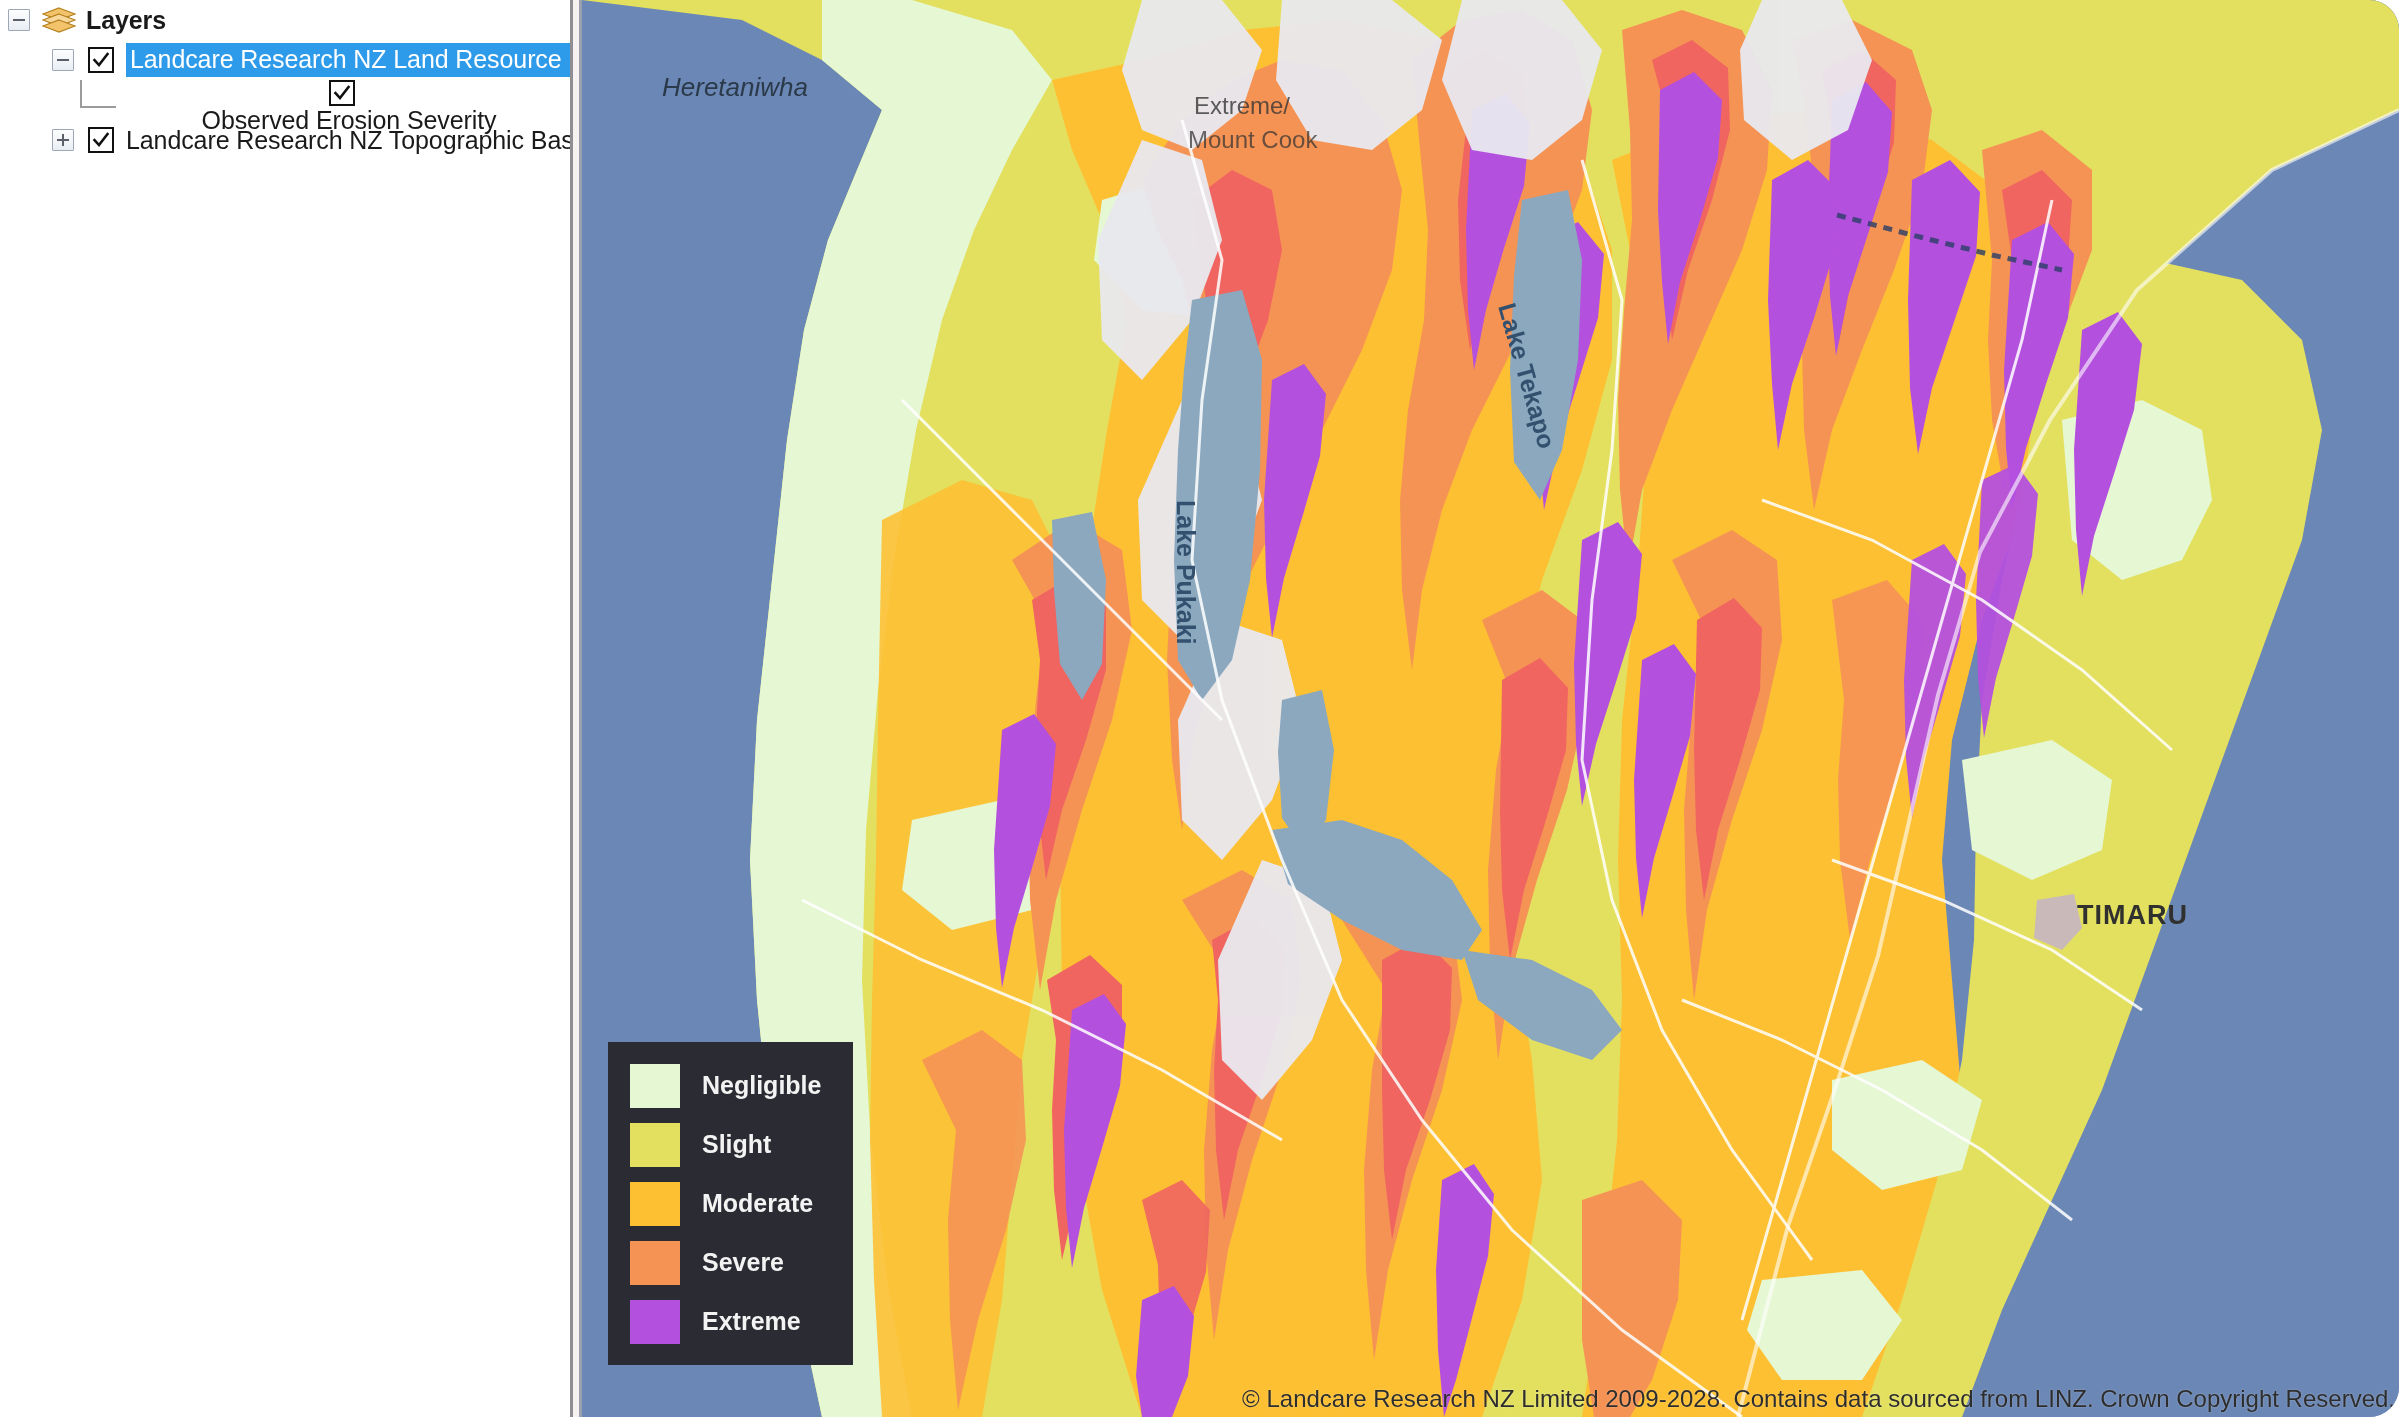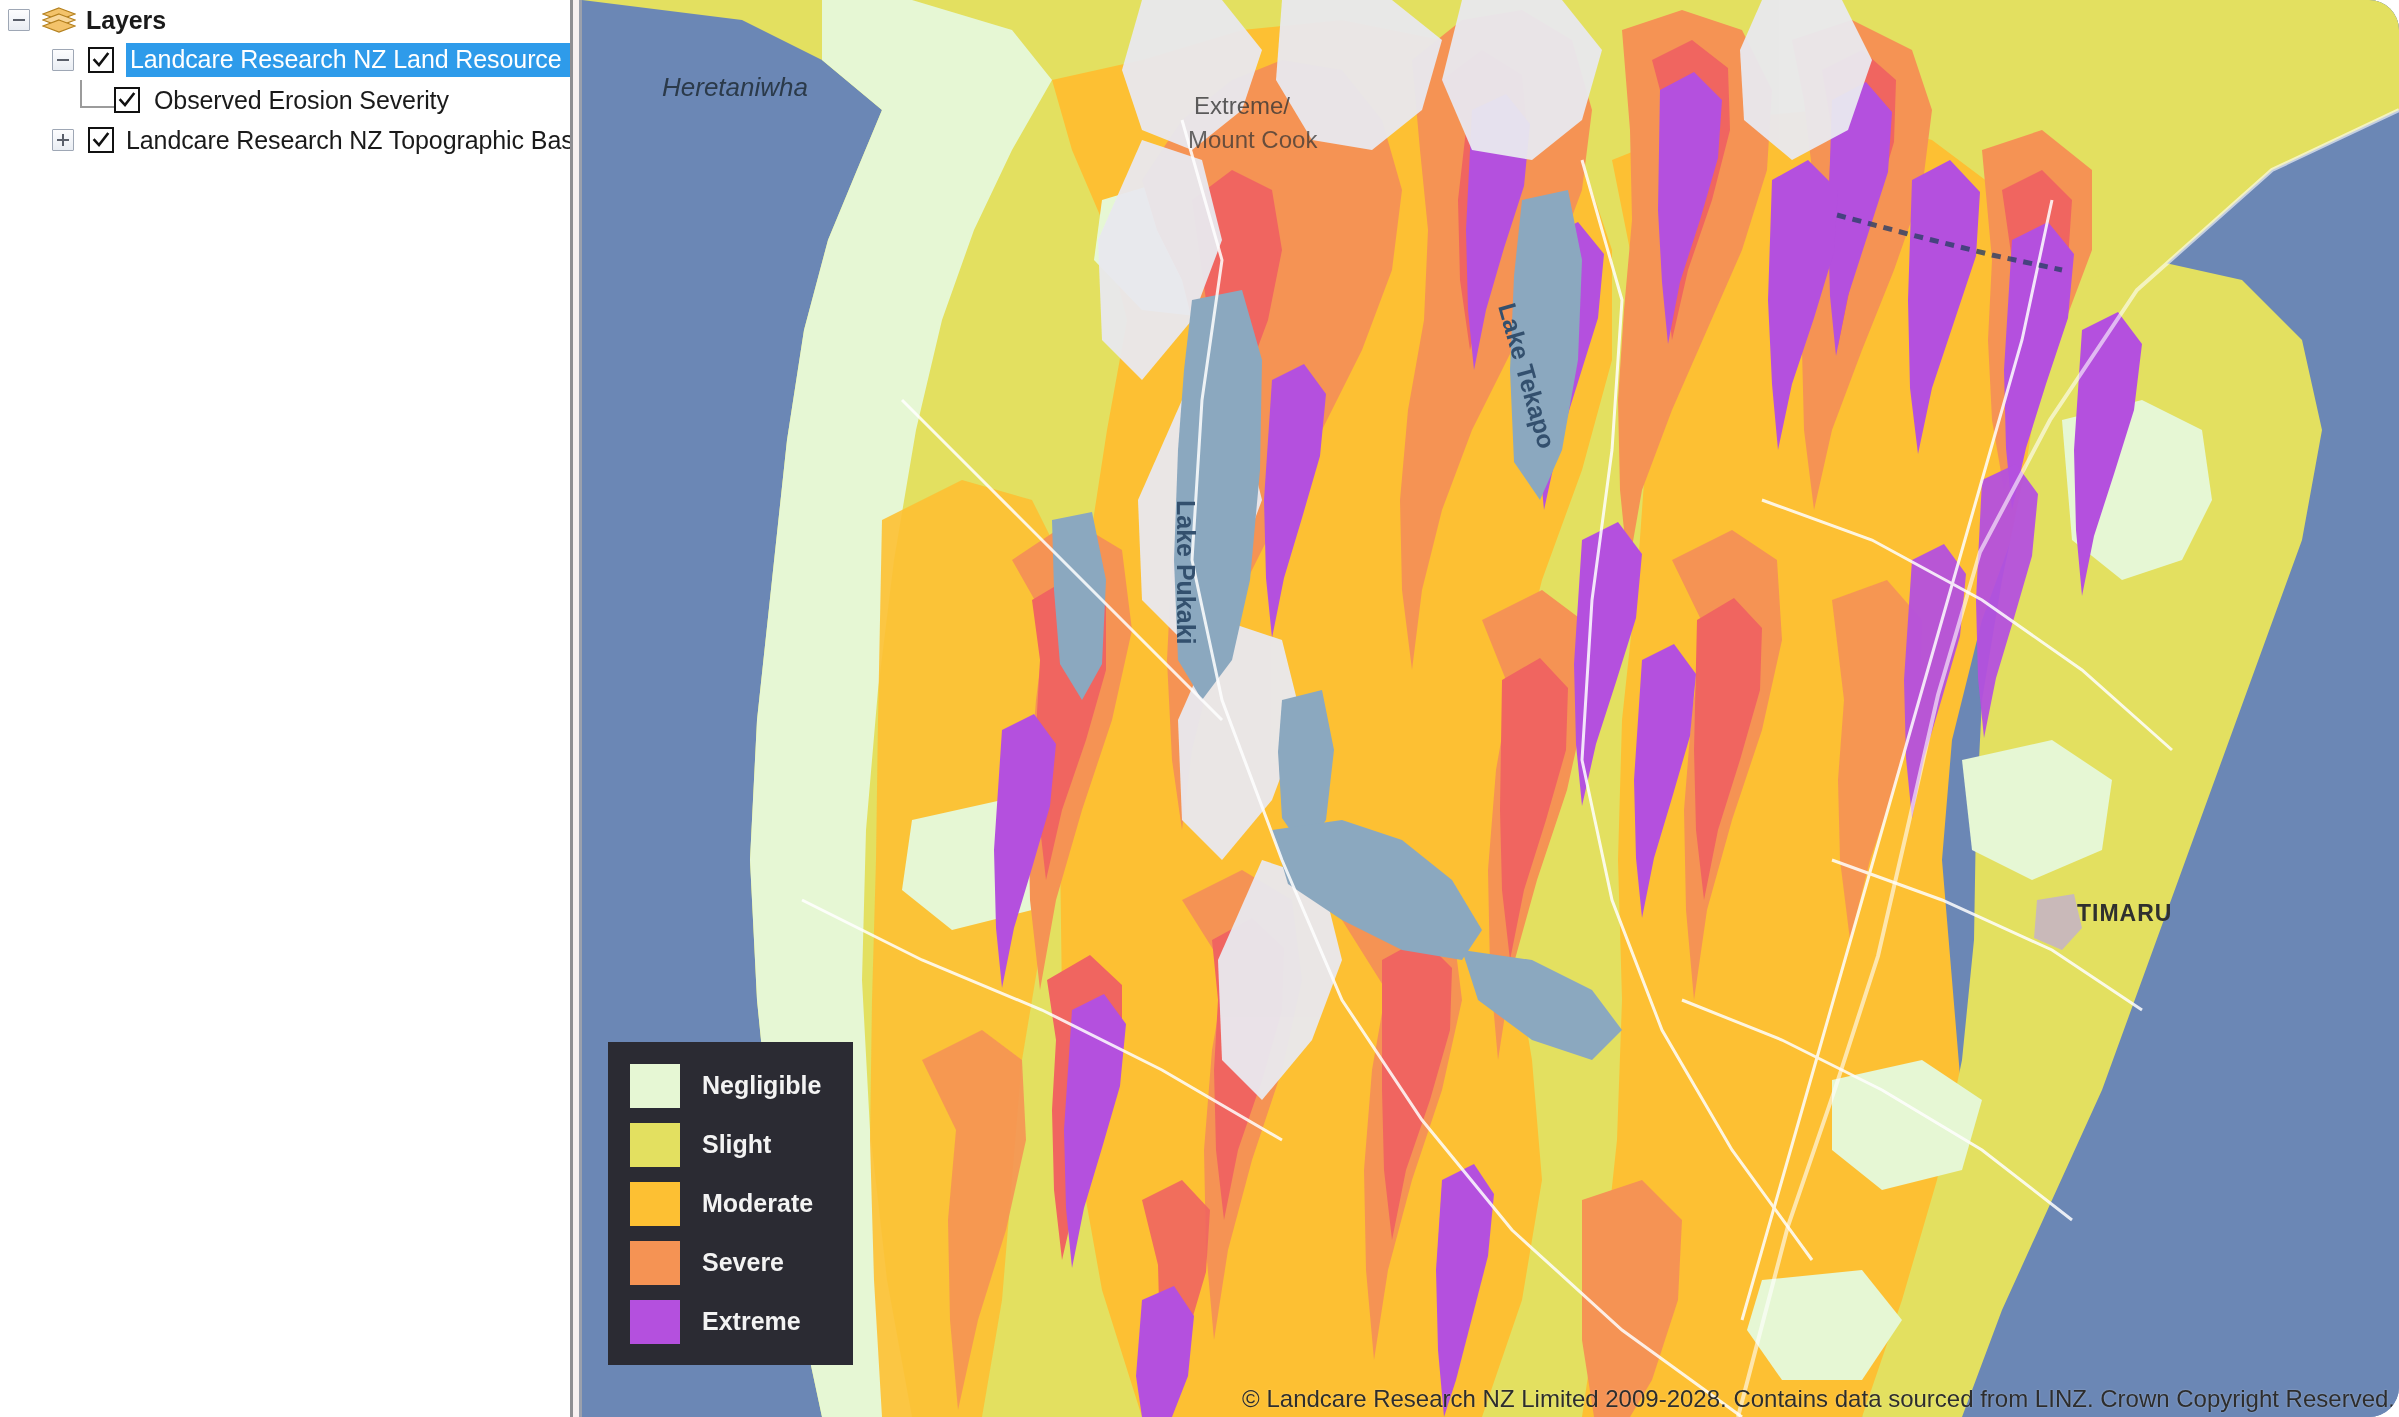--- a/index.html
+++ b/index.html
@@ -218,21 +218,21 @@
         <span class="chk" style="margin-left:14px;">
           <svg width="18" height="18" viewBox="0 0 18 18">
             <path d="M2.5 9 L7 14 L15.5 3" stroke="#111" stroke-width="2.6" fill="none" stroke-linecap="square"></path>
           </svg>
         </span>
         <span class="tree-label selected" style="margin-left:12px;">Landcare Research NZ Land Resource Inve</span>
       </div>
 
       <div class="connector" style="left:80px; top:80px; width:34px; height:26px;"></div>
 
-      <div class="tree-row" style="padding-left:114px; height:40px;">
+      <div class="tree-row" style="padding-left:114px; height:40px;flex-direction:column;">
         <span class="chk">
           <svg width="18" height="18" viewBox="0 0 18 18">
             <path d="M2.5 9 L7 14 L15.5 3" stroke="#111" stroke-width="2.6" fill="none" stroke-linecap="square"></path>
           </svg>
         </span>
         <span class="tree-label" style="margin-left:14px;">Observed Erosion Severity</span>
       </div>
 
       <div class="tree-row" style="padding-left:52px; height:40px;">
         <span class="expander">
@@ -463,21 +463,21 @@
 
     <div class="maplabel" style="left:80px; top:72px; font-size:26px;">Heretaniwha</div>
 
     <div class="maplabel peak" style="left:612px; top:92px; font-size:24px; opacity:.78;">Extreme/</div>
     <div class="maplabel peak" style="left:606px; top:126px; font-size:24px; opacity:.72;">Mount Cook</div>
 
     <div class="maplabel lake" style="left:618px; top:500px; font-size:25px; transform:rotate(90deg); transform-origin:left top;">Lake Pukaki</div>
 
     <div class="maplabel lake" style="left:938px; top:300px; font-size:25px; transform:rotate(74deg); transform-origin:left top;">Lake Tekapo</div>
 
-    <div class="maplabel place" style="left:1495px; top:900px; font-size:23px;">TIMARU</div>
+    <div class="maplabel place" style="left:1495px; top:900px; font-size:27px;">TIMARU</div>
 
     <div id="legend">
 
       <div class="legend-row">
         <span class="legend-swatch" style="background:#e6f7d4;"></span>
         <span class="legend-text">Negligible</span>
       </div>
 
       <div class="legend-row">
         <span class="legend-swatch" style="background:#e3e060;"></span>

